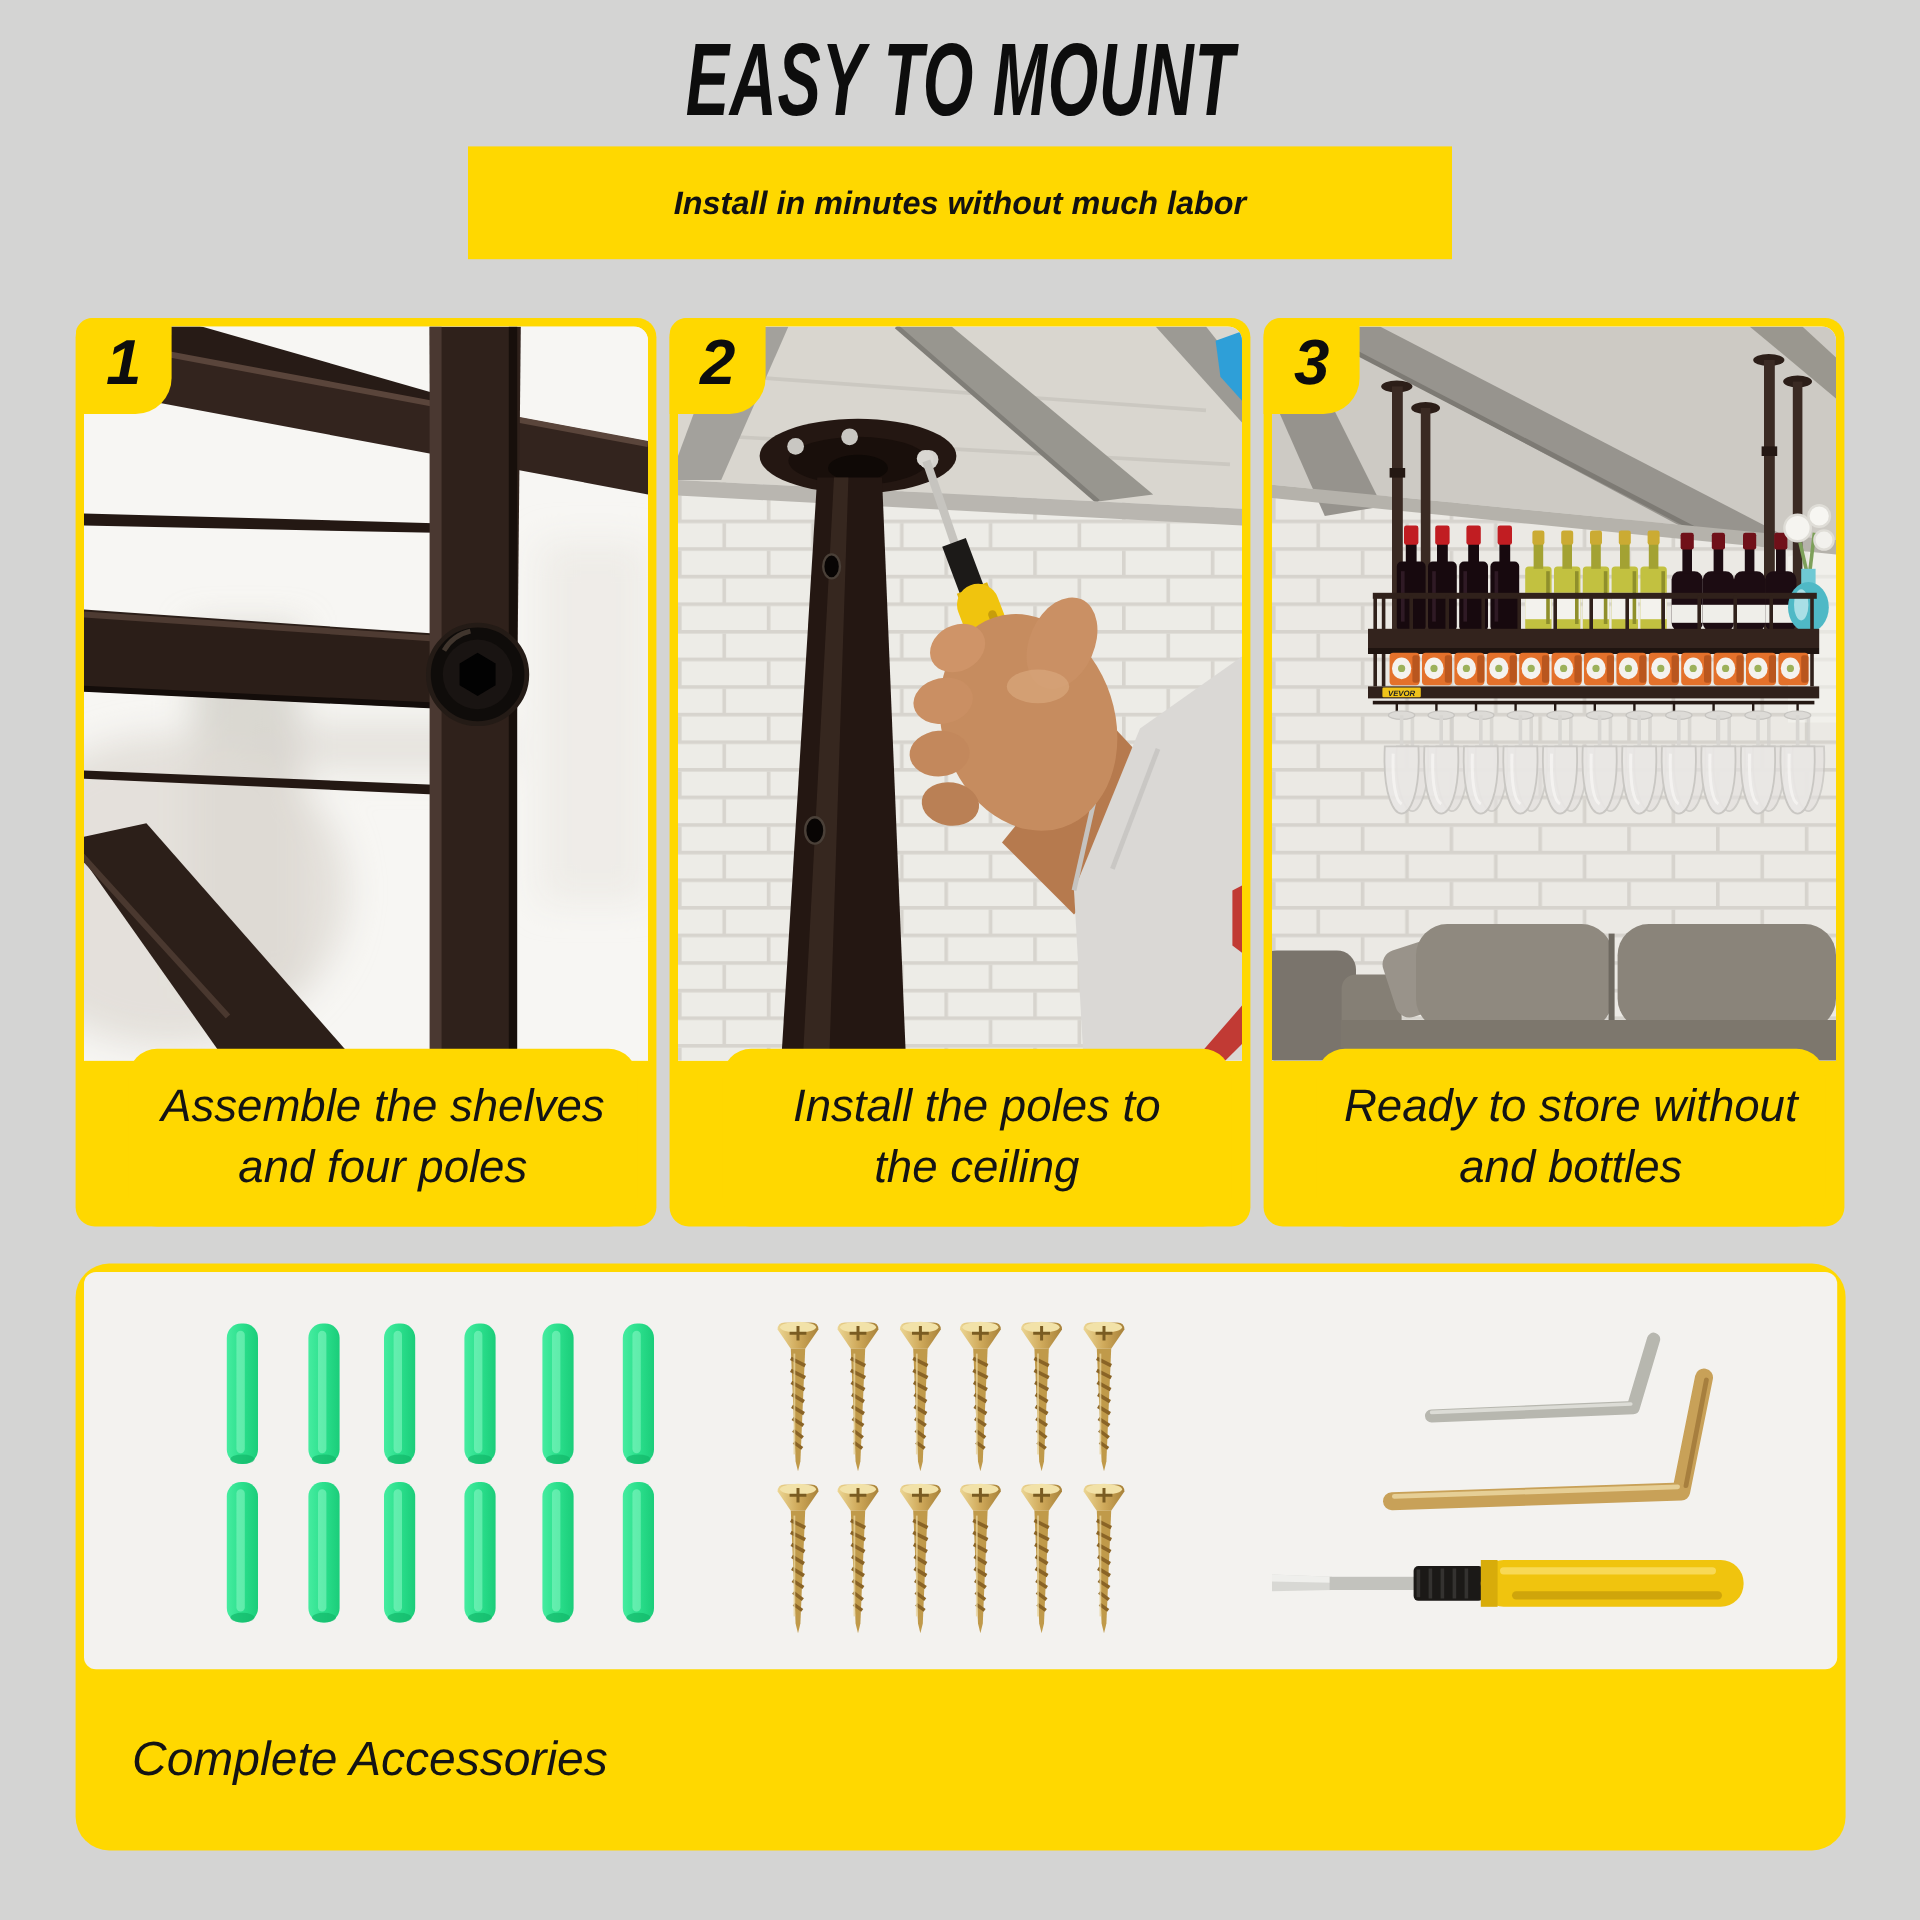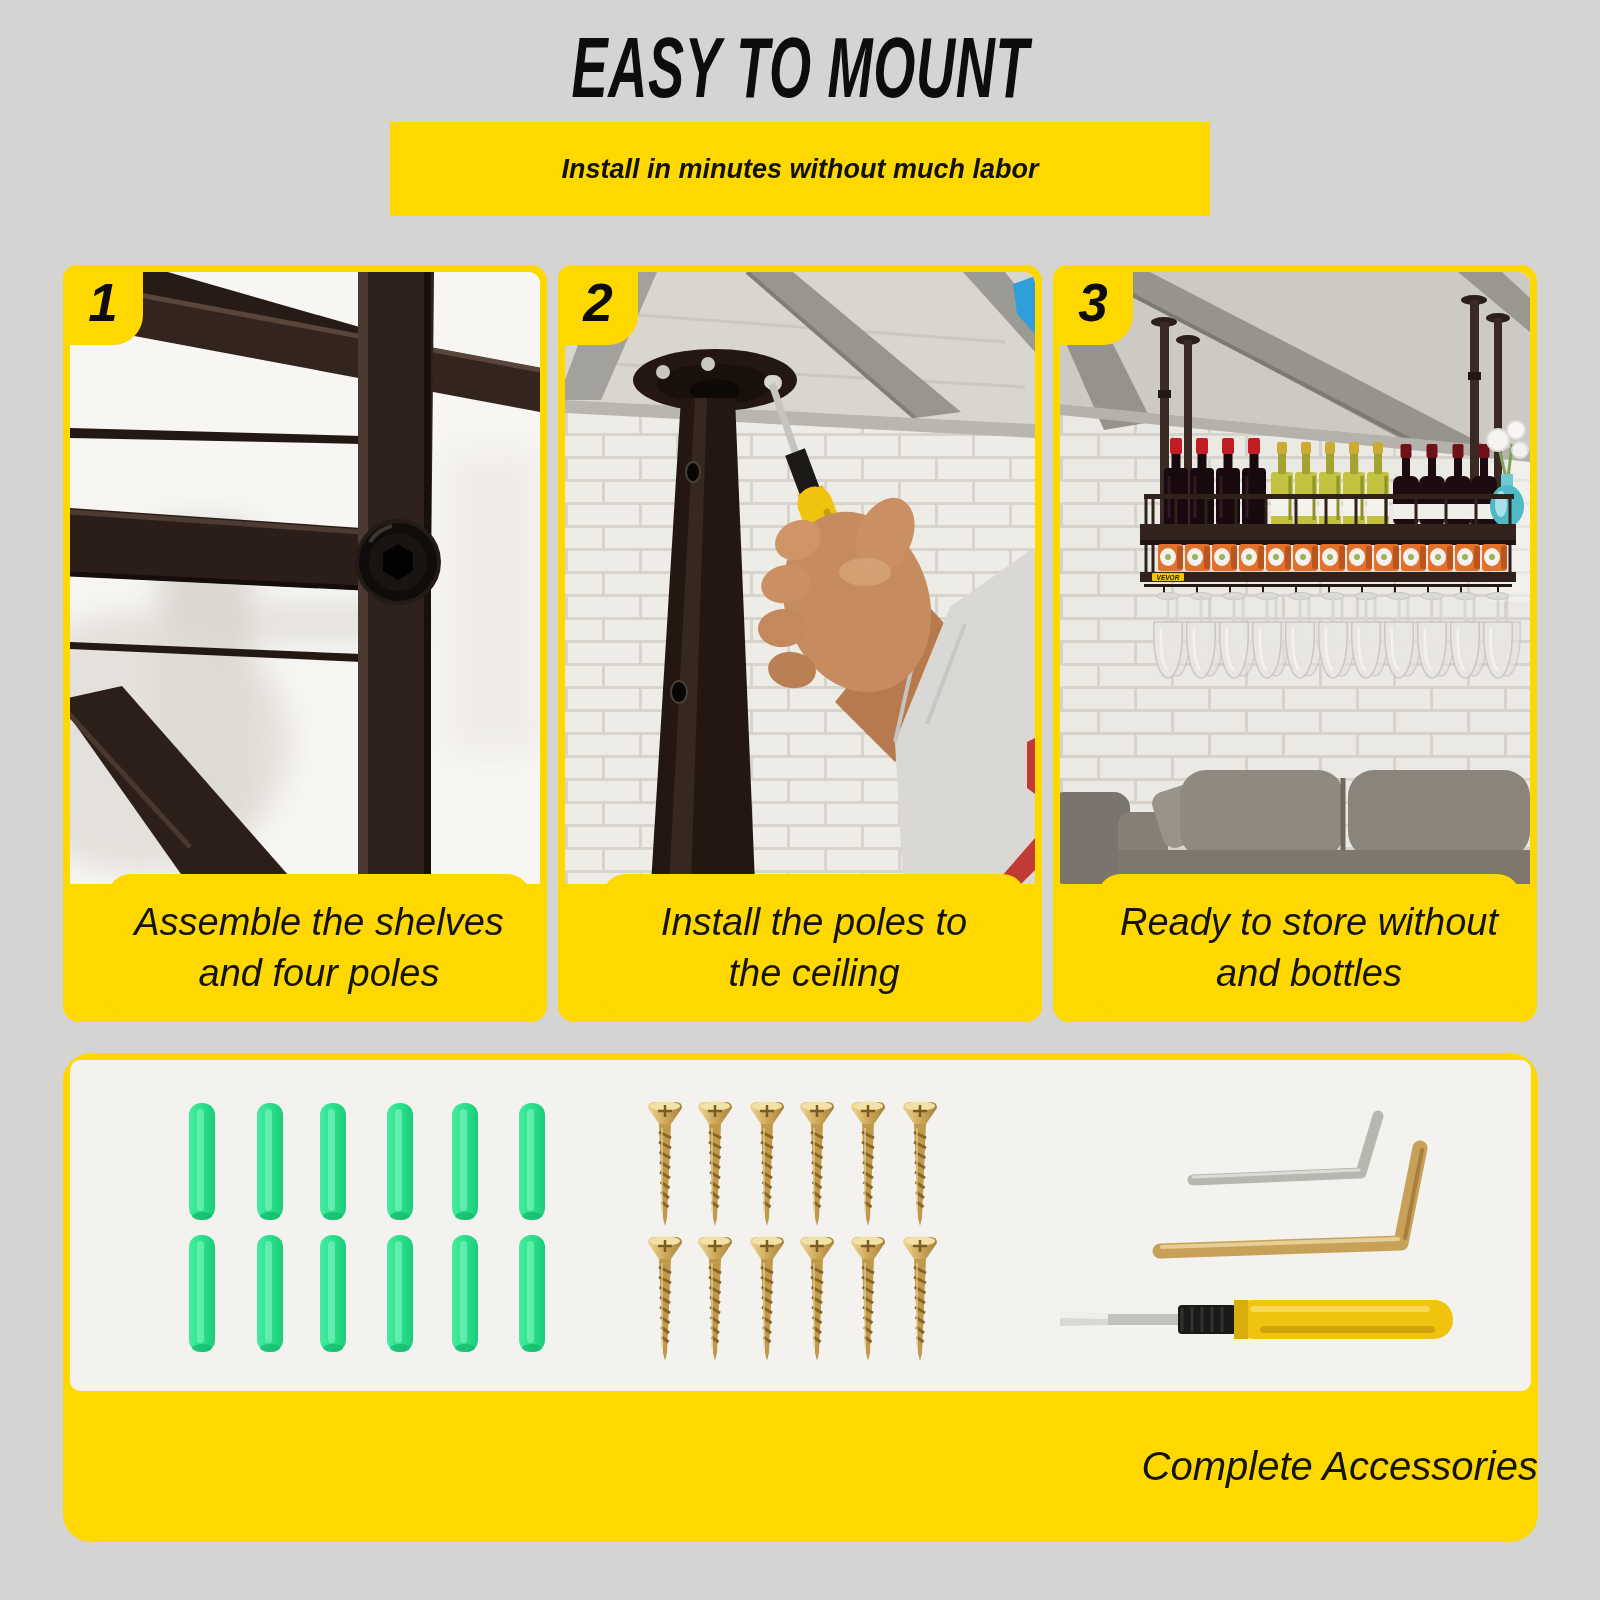--- a/index.html
+++ b/index.html
@@ -22,21 +22,21 @@
   .badge{position:absolute;left:0;top:0;width:80px;height:80px;background:#ffd800;z-index:5;
          border-radius:14px 0 30px 0;display:flex;align-items:center;justify-content:center;}
   .badge span{font-size:53px;font-weight:bold;color:#0d0d0d;padding-bottom:6px;}
   .caption{position:absolute;left:0;top:609px;width:424px;height:148px;background:#ffd800;
            border-radius:24px;display:flex;align-items:center;justify-content:center;text-align:center;z-index:4;margin-left:44px;}
   .caption span{font-size:38px;line-height:51px;color:#141414;white-space:pre-line;}
   
   .acc{position:absolute;left:63px;top:1053px;width:1475px;height:489px;background:#ffd800;border-radius:28px;}
   .acc-white{position:absolute;left:7px;top:7px;width:1461px;height:331px;background:#f3f2ef;border-radius:10px;overflow:hidden;}
   .acc-caption{position:absolute;left:0;top:338px;width:1475px;height:151px;
-               display:flex;align-items:center;justify-content:flex-end;}
+               display:flex;align-items:center;justify-content:flex-start;padding-left:47px;}
   .acc-caption span{font-size:40px;color:#141414;}
 </style>
 </head>
 <body>
 
 <div class="canvas">
 
   <div class="title">
     <span>EASY TO MOUNT</span>
   </div>

